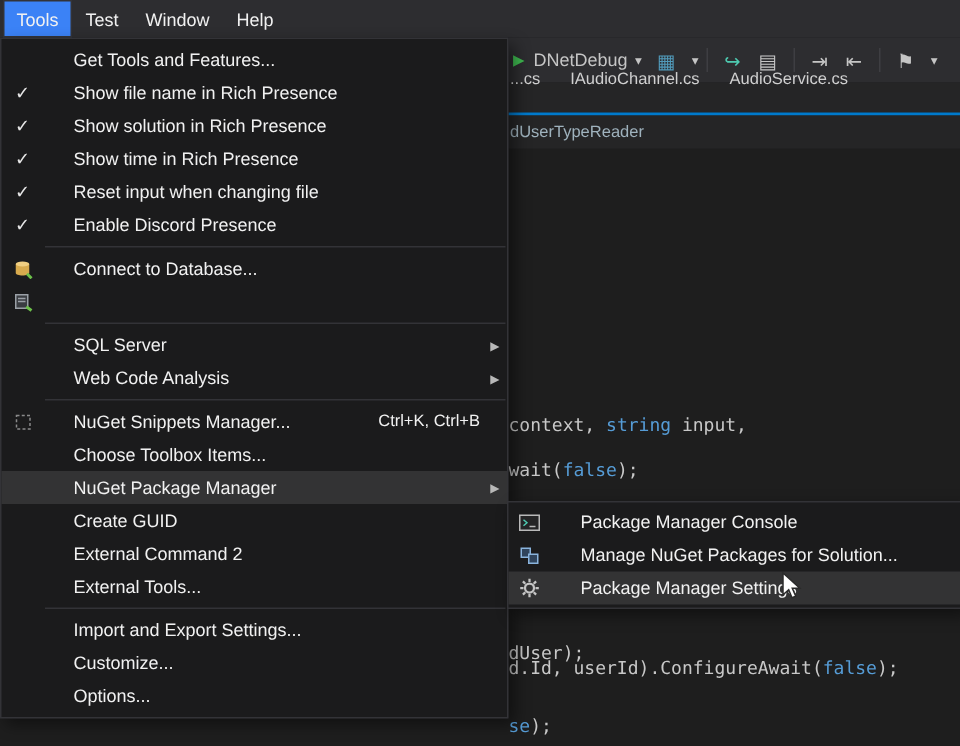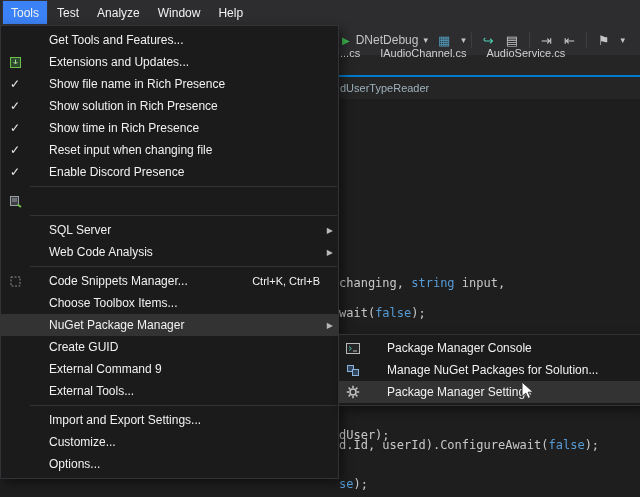--- a/index.html
+++ b/index.html
@@ -48,30 +48,29 @@
   .submenu{position:absolute;top:334px;left:338px;width:302px;background:#1b1b1c;
            border:1px solid #333337;box-shadow:4px 4px 10px rgba(0,0,0,.45);padding:2px 0;
            z-index:20;font-size:12px;color:#f1f1f1;}
   .cursor{position:absolute;left:521px;top:381px;z-index:30;}
 </style>
 </head>
 <body>
 
 <div class="screen">
 
-  <div class="code-line" style="top:276px"><span class="fg">changing, </span><span class="kw">string</span><span class="fg"> input,</span></div>
+  <div class="code-line" style="top:276px"><span class="fg">context, </span><span class="kw">string</span><span class="fg"> input,</span></div>
   <div class="code-line" style="top:306px"><span class="fg">wait(</span><span class="kw">false</span><span class="fg">);</span></div>
   <div class="code-line" style="top:438px"><span class="fg">d.Id, userId).ConfigureAwait(</span><span class="kw">false</span><span class="fg">);</span></div>
   <div class="code-line" style="top:428px"><span class="fg">dUser);</span></div>
   <div class="code-line" style="top:477px"><span class="kw">se</span><span class="fg">);</span></div>
 
   <div class="menubar">
     <div class="mb-item active">Tools</div>
     <div class="mb-item">Test</div>
-    <div class="mb-item">Analyze</div>
     <div class="mb-item">Window</div>
     <div class="mb-item">Help</div>
   </div>
 
   <div class="toolbar">
     <div class="tb-run">
       <span class="tb-play">▶</span>
       <span>DNetDebug</span>
       <span class="tb-chev">▾</span>
     </div>
@@ -101,69 +100,70 @@
 
   <div class="menu">
 
     <div class="mi">
       <span class="mi-icon"></span>
       <span class="mi-label">Get Tools and Features...</span>
       <span class="mi-short"></span>
       <span class="mi-arrow"></span>
     </div>
 
+
+    <div class="mi">
+      <span class="mi-icon">✓</span>
+      <span class="mi-label">Show file name in Rich Presence</span>
+      <span class="mi-short"></span>
+      <span class="mi-arrow"></span>
+    </div>
+
+    <div class="mi">
+      <span class="mi-icon">✓</span>
+      <span class="mi-label">Show solution in Rich Presence</span>
+      <span class="mi-short"></span>
+      <span class="mi-arrow"></span>
+    </div>
+
+    <div class="mi">
+      <span class="mi-icon">✓</span>
+      <span class="mi-label">Show time in Rich Presence</span>
+      <span class="mi-short"></span>
+      <span class="mi-arrow"></span>
+    </div>
+
+    <div class="mi">
+      <span class="mi-icon">✓</span>
+      <span class="mi-label">Reset input when changing file</span>
+      <span class="mi-short"></span>
+      <span class="mi-arrow"></span>
+    </div>
+
+    <div class="mi">
+      <span class="mi-icon">✓</span>
+      <span class="mi-label">Enable Discord Presence</span>
+      <span class="mi-short"></span>
+      <span class="mi-arrow"></span>
+    </div>
+
+    <div class="msep"></div>
+
     <div class="mi">
       <span class="mi-icon">
         <svg width="13" height="13" viewBox="0 0 13 13">
-            <rect x="1.5" y="1.5" width="10" height="10" fill="#2d4a2f" stroke="#6cc04a"></rect>
-            <path d="M6.5 3.5v4M4.5 6l2 2 2-2" stroke="#a8d89a" fill="none"></path>
-          </svg>
-      </span>
-      <span class="mi-label">Extensions and Updates...</span>
-      <span class="mi-short"></span>
-      <span class="mi-arrow"></span>
-    </div>
-
-    <div class="mi">
-      <span class="mi-icon">✓</span>
-      <span class="mi-label">Show file name in Rich Presence</span>
-      <span class="mi-short"></span>
-      <span class="mi-arrow"></span>
-    </div>
-
-    <div class="mi">
-      <span class="mi-icon">✓</span>
-      <span class="mi-label">Show solution in Rich Presence</span>
-      <span class="mi-short"></span>
-      <span class="mi-arrow"></span>
-    </div>
-
-    <div class="mi">
-      <span class="mi-icon">✓</span>
-      <span class="mi-label">Show time in Rich Presence</span>
-      <span class="mi-short"></span>
-      <span class="mi-arrow"></span>
-    </div>
-
-    <div class="mi">
-      <span class="mi-icon">✓</span>
-      <span class="mi-label">Reset input when changing file</span>
-      <span class="mi-short"></span>
-      <span class="mi-arrow"></span>
-    </div>
-
-    <div class="mi">
-      <span class="mi-icon">✓</span>
-      <span class="mi-label">Enable Discord Presence</span>
-      <span class="mi-short"></span>
-      <span class="mi-arrow"></span>
-    </div>
-
-    <div class="msep"></div>
-
+            <path d="M1.5 3v6c0 .9 2 1.7 4.5 1.7s4.5-.8 4.5-1.7V3" fill="#d8ab4e"></path>
+            <ellipse cx="6" cy="3" rx="4.5" ry="1.7" fill="#f0cf82"></ellipse>
+            <path d="M9 9.5l3 3" stroke="#6cc04a" stroke-width="2"></path>
+          </svg>
+      </span>
+      <span class="mi-label">Connect to Database...</span>
+      <span class="mi-short"></span>
+      <span class="mi-arrow"></span>
+    </div>
 
     <div class="mi">
       <span class="mi-icon">
         <svg width="13" height="13" viewBox="0 0 13 13">
             <rect x="1.5" y="1.5" width="8" height="9" fill="#3a3d41" stroke="#9aa0a6"></rect>
             <path d="M3 4h5M3 6h5" stroke="#9aa0a6"></path>
             <path d="M8.5 9.5l3.5 2.5" stroke="#6cc04a" stroke-width="2"></path>
           </svg>
       </span>
       <span class="mi-short"></span>
@@ -187,21 +187,21 @@
     </div>
 
     <div class="msep"></div>
 
     <div class="mi">
       <span class="mi-icon">
         <svg width="13" height="13" viewBox="0 0 13 13">
             <rect x="2" y="2" width="9" height="9" fill="none" stroke="#8a8a8a" stroke-dasharray="2 1.5"></rect>
           </svg>
       </span>
-      <span class="mi-label">Code Snippets Manager...</span>
+      <span class="mi-label">NuGet Snippets Manager...</span>
       <span class="mi-short">Ctrl+K, Ctrl+B</span>
       <span class="mi-arrow"></span>
     </div>
 
     <div class="mi">
       <span class="mi-icon"></span>
       <span class="mi-label">Choose Toolbox Items...</span>
       <span class="mi-short"></span>
       <span class="mi-arrow"></span>
     </div>
@@ -215,21 +215,21 @@
 
     <div class="mi">
       <span class="mi-icon"></span>
       <span class="mi-label">Create GUID</span>
       <span class="mi-short"></span>
       <span class="mi-arrow"></span>
     </div>
 
     <div class="mi">
       <span class="mi-icon"></span>
-      <span class="mi-label">External Command 9</span>
+      <span class="mi-label">External Command 2</span>
       <span class="mi-short"></span>
       <span class="mi-arrow"></span>
     </div>
 
     <div class="mi">
       <span class="mi-icon"></span>
       <span class="mi-label">External Tools...</span>
       <span class="mi-short"></span>
       <span class="mi-arrow"></span>
     </div>

